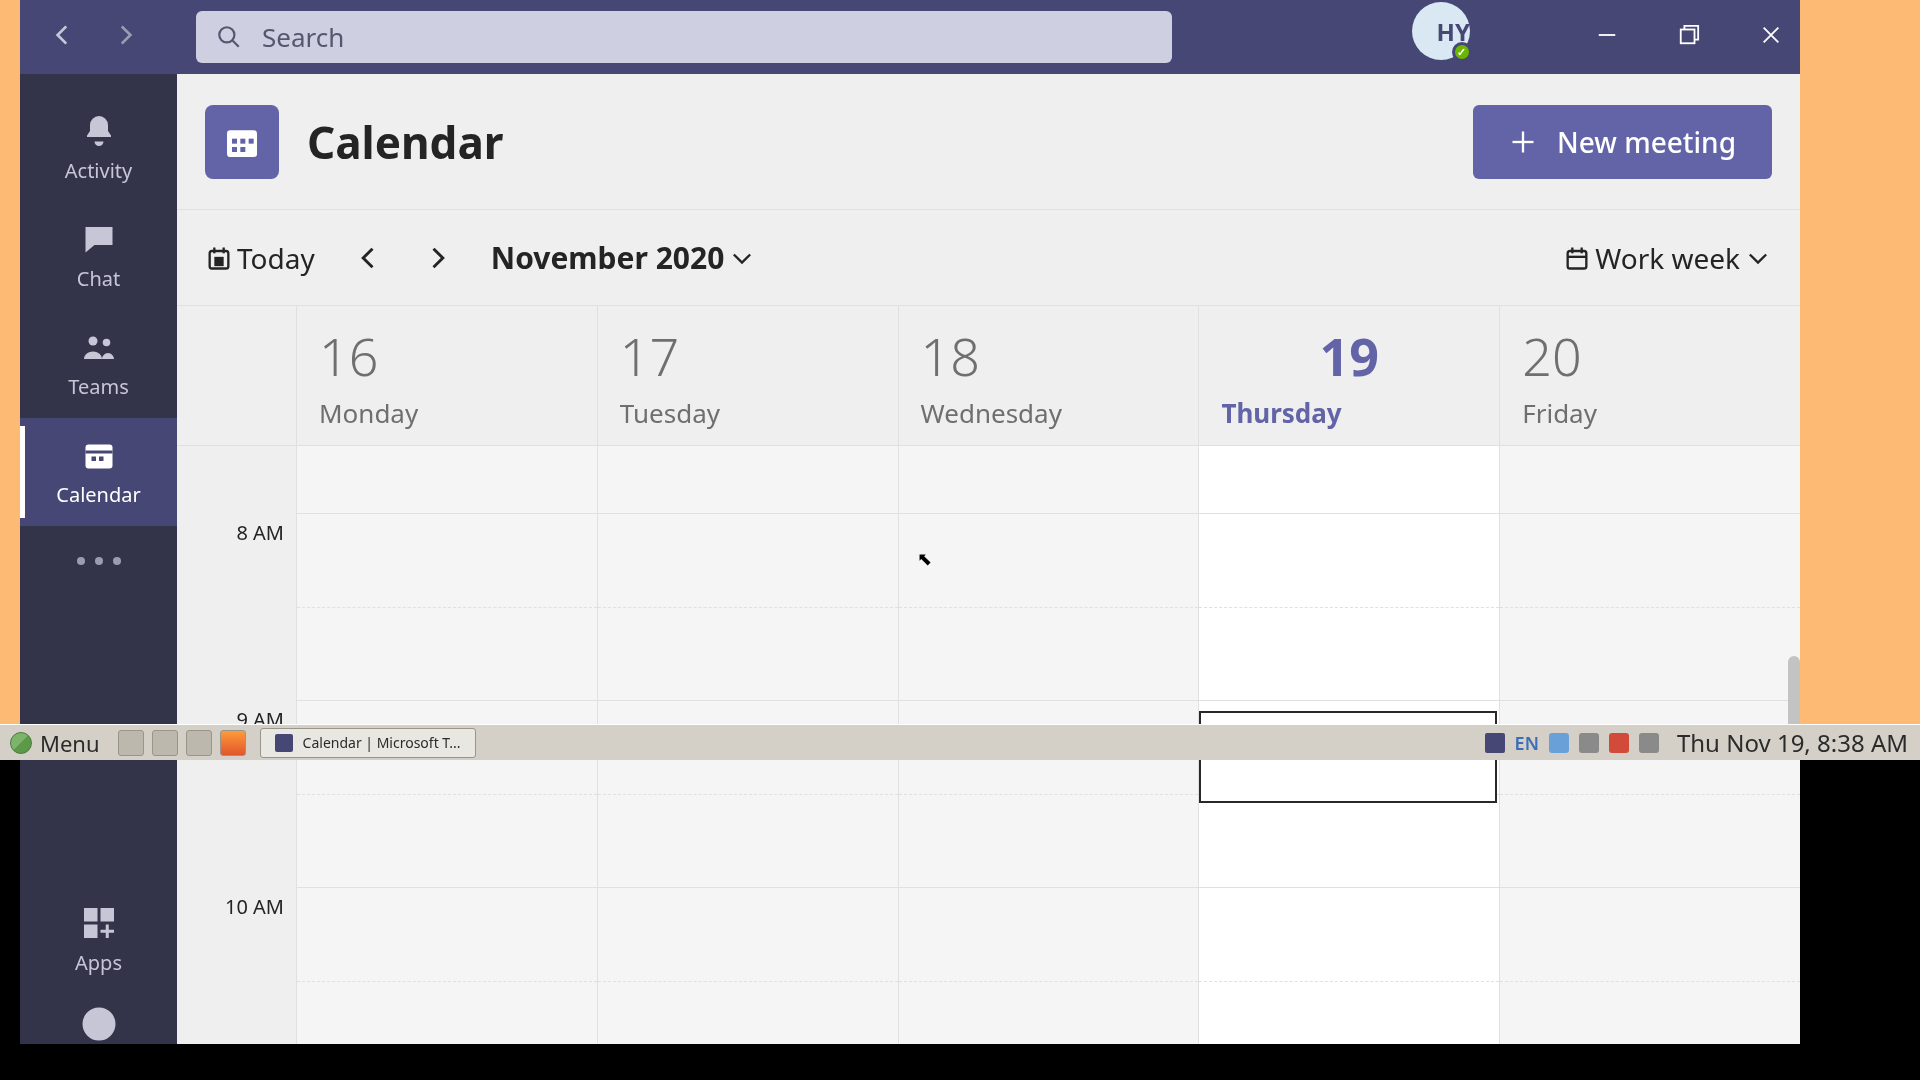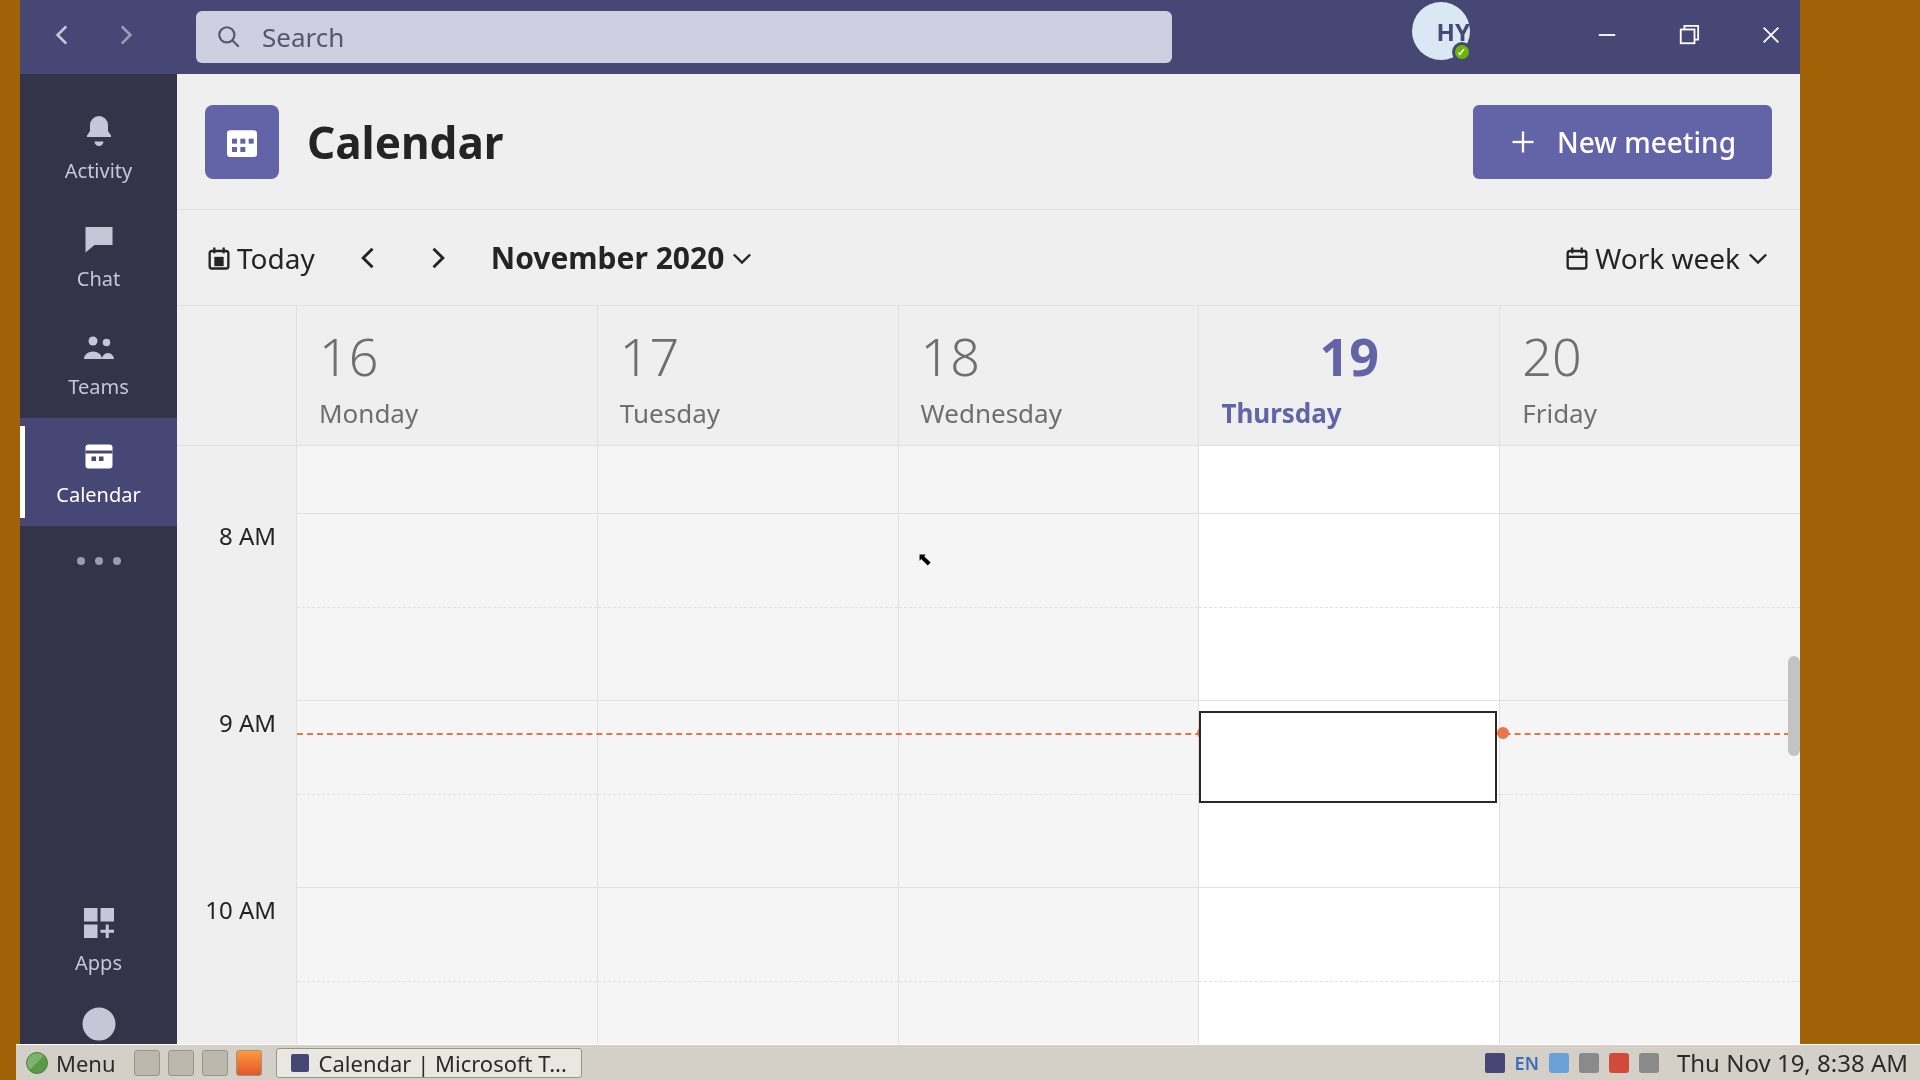--- a/index.html
+++ b/index.html
@@ -1,18 +1,18 @@
 <!DOCTYPE html>
 <html><head>
 <meta charset="utf-8">
 <style>
 * { box-sizing: border-box; margin: 0; padding: 0; font-family: "Segoe UI", system-ui, sans-serif; }
 html, body { width: 1920px; height: 1080px; overflow: hidden; background: #000; }
 
-.outer-black { width:1920px; height:1080px; background:#a16207; position:relative; }
+.outer-black { width:1920px; height:760px; background:#fdba74; position:relative; }
 .app-region { position:absolute; left:20px; top:0; width:1780px; height:1044px; background:#f0efef; }
 
 
 .titlebar { height:74px; background:#464775; display:flex; align-items:center; color:#fff; position:relative; }
 .nav-arrows { display:flex; gap:36px; margin-left:30px; }
 .nav-arrow svg { width:26px; height:26px; }
 .searchbox { margin-left:58px; width:976px; height:52px; background:#cfcfe2; border-radius:6px; display:flex; align-items:center; padding:0 20px; color:#56566f; font-size:26px; }
 .searchbox svg { width:26px; height:26px; margin-right:20px; }
 .profile { position:absolute; right:330px; top:2px; width:58px; height:58px; border-radius:50%; background:#d9e8f2; color:#464775; font-weight:700; font-size:24px; display:flex; align-items:center; justify-content:flex-end; }
 .presence-dot { position:absolute; right:-2px; bottom:-2px; width:20px; height:20px; border-radius:50%; background:#6bb700; border:3px solid #464775; }
@@ -54,43 +54,43 @@
 .day-head:last-child { border-right:none; }
 .day-num { font-size:52px; font-weight:300; color:#6f6f6f; }
 .day-name { font-size:26px; color:#6f6f6f; margin-top:4px; }
 .day-head.today .day-num { color:#6264a7; font-weight:700;text-align:center; }
 .day-head.today .day-name { color:#6264a7; font-weight:700; }
 
 
 .grid-wrap { flex:1; position:relative; overflow:hidden; }
 .grid { position:absolute; left:0; right:0; top:-120px; }
 .hour-row { height:187px; display:flex; }
-.time-gutter { width:120px; border-right:1px solid #e1e0df; flex-shrink:0; padding:6px 20px 0 0; text-align:right; font-size:24px; color:#252424; background:#f0efef; }
+.time-gutter { width:120px; border-right:1px solid #e1e0df; flex-shrink:0; padding:6px 12px 0 0; text-align:right; font-size:20px; color:#252424; background:#f0efef; }
 .day-col { flex:1 1 0; border-right:1px solid #e1e0df; border-top:1px solid #e1e0df; position:relative; background:#f5f5f5; }
 .day-col::after { content:""; position:absolute; left:0; right:0; top:50%; border-top:1px dashed #e1e0df; }
 .day-col.today-col { background:#fff; }
 .day-col:last-child { border-right:none; }
 
 .now-line { position:absolute; left:120px; right:0; height:0; border-top:2px dashed #e97548; top:287px; }
 .now-line-solid { position:absolute; height:0; border-top:3px solid #e97548; top:286px; }
 .now-dot { position:absolute; width:12px; height:12px; background:#e97548; border-radius:50%; top:281px; }
 
 .selection-box { position:absolute; border:2px solid #28282a; background:#fff; }
 
 .scroll-thumb { position:absolute; right:0; top:210px; width:12px; height:100px; background:#c3c3c3; border-radius:6px; }
 
 .cursor-arrow { position:absolute; font-size:18px; color:#000; pointer-events:none; }
 
 
-.os-taskbar { position:absolute; left:16px; right:0; bottom:0; height:36px; background:#d4d0c8; border-top:1px solid #fff; display:flex; align-items:center; font-size:22px; color:#2b2b2b; }
+.os-taskbar { position:absolute; left:0; right:0; bottom:0; height:36px; background:#d4d0c8; border-top:1px solid #fff; display:flex; align-items:center; font-size:22px; color:#2b2b2b; }
 .os-menu { display:flex; align-items:center; gap:8px; padding:0 10px; height:100%; }
 .os-menu-logo { width:22px; height:22px; background:linear-gradient(135deg,#7db46c 0 50%,#5c9a4a 50% 100%); border-radius:50%; border:1px solid #4a7a3a; }
 .os-tray-group { display:flex; align-items:center; gap:8px; padding:0 8px; }
 .os-tray-group .tray-btn { width:26px; height:26px; background:#bdb8ad; border:1px solid #9a9589; border-radius:3px; }
-.os-task-active { margin-left:6px; height:30px; padding:0 14px; background:#e9e7e1; border:1px solid #9a9589; border-radius:3px; display:flex; align-items:center; gap:10px; font-size:22px; max-width:370px; }
+.os-task-active { margin-left:6px; height:30px; padding:0 14px; background:#e9e7e1; border:1px solid #9a9589; border-radius:3px; display:flex; align-items:center; gap:10px; font-size:14px; max-width:370px; }
 .os-task-icon { width:18px; height:18px; background:#464775; border-radius:2px; display:inline-block; }
 .os-right { margin-left:auto; display:flex; align-items:center; gap:10px; padding-right:12px; }
 .os-right .ind { width:20px; height:20px; }
 .os-clock { font-size:24px; margin-left:8px; }
 </style>
 </head>
 <body>
 
 <div class="outer-black">
   <div class="app-region">

